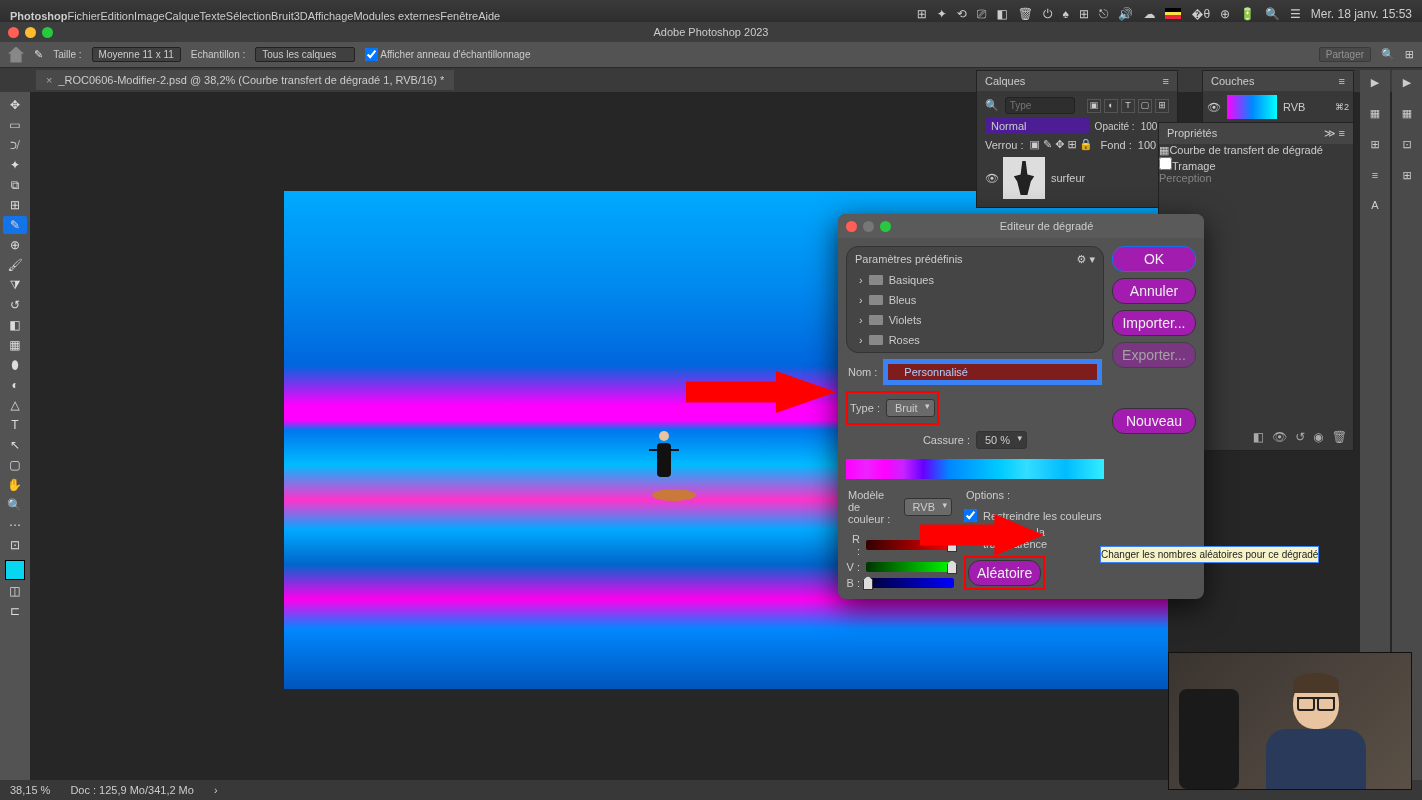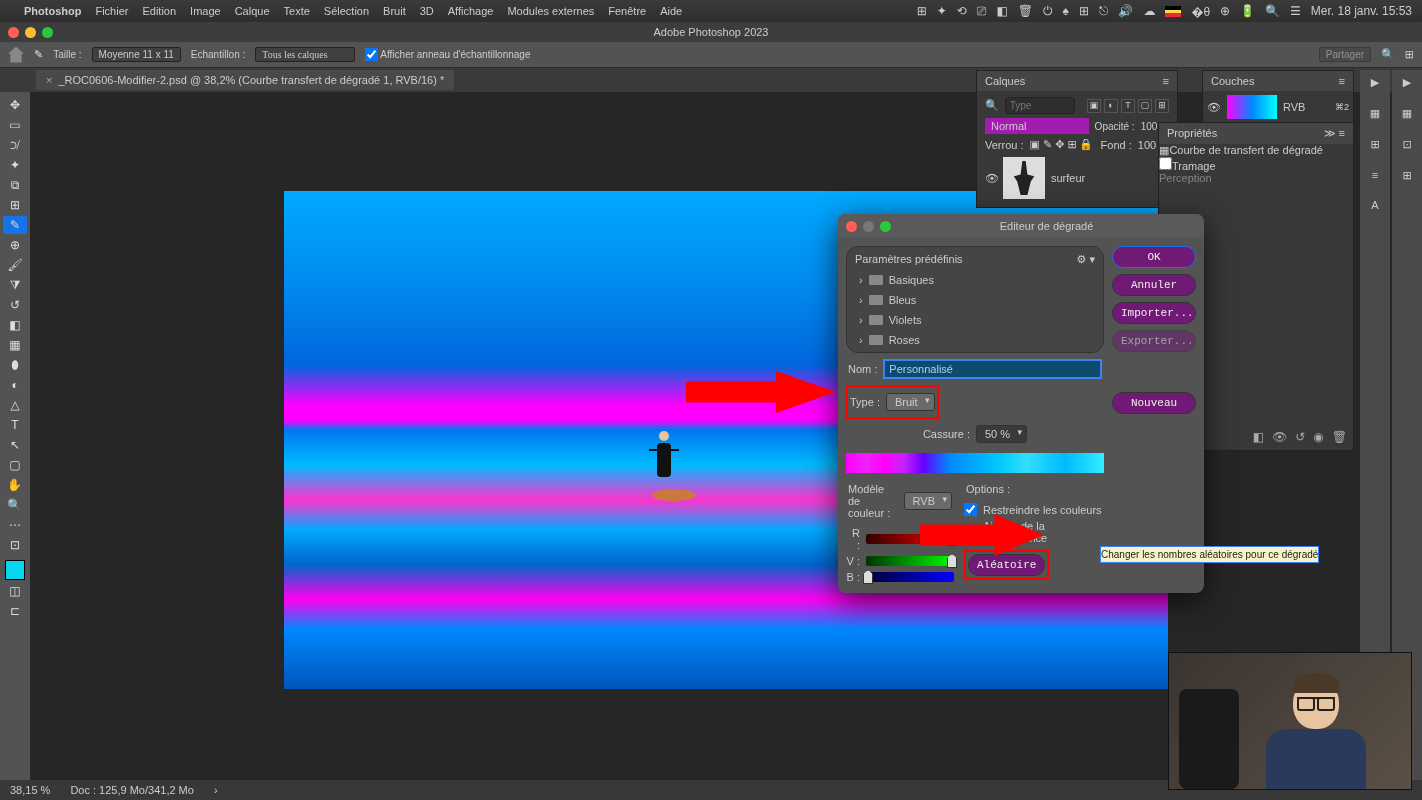--- a/index.html
+++ b/index.html
@@ -1,17 +1,17 @@
 <!DOCTYPE html>
 <html><head>
 <meta charset="utf-8">
 <style>
 *{margin:0;padding:0;box-sizing:border-box;font-family:-apple-system,BlinkMacSystemFont,"Helvetica Neue",sans-serif;font-size:11px;color:#ccc;}
 body{width:1422px;height:800px;background:#323232;overflow:hidden;position:relative;}
-.menubar{height:22px;background:linear-gradient(#3a3a3a,#2e2e2e);display:flex;align-items:center;padding:0 10px;gap:14px;color:#eee;font-size:12px;}
+.menubar{height:22px;background:linear-gradient(#3a3a3a,#2e2e2e);display:flex;align-items:flex-end;padding:0 10px;color:#eee;font-size:12px;}
 .menubar .apple{font-size:13px;}
 .menubar .appname{font-weight:600;}
 .menubar .spacer{flex:1;}
 .menubar .right{display:flex;gap:10px;align-items:center;}
 .menubar .right span{font-size:12px;}
 .titlebar{height:20px;background:#3d3d3d;display:flex;align-items:center;justify-content:center;position:relative;}
 .titlebar .traffic{position:absolute;left:8px;display:flex;gap:6px;}
 .dot{width:11px;height:11px;border-radius:50%;}
 .dot.red{background:#ff5f57;}
 .dot.yel{background:#febc2e;}
@@ -46,28 +46,28 @@
 .layer-row .eye{width:12px;}
 .layer-row .thumb{width:42px;height:42px;background:#ccc;position:relative;}
 .layer-row .thumb .sf{position:absolute;inset:4px;background:#222;clip-path:polygon(45% 0,55% 0,60% 40%,80% 45%,70% 60%,60% 100%,40% 100%,30% 60%,20% 45%,40% 40%);}
 .statusbar{position:absolute;bottom:0;left:0;right:0;height:20px;background:#383838;display:flex;align-items:center;padding:0 10px;gap:20px;font-size:10px;}
 .dialog{position:absolute;left:838px;top:214px;width:366px;background:#535353;border-radius:8px;box-shadow:0 8px 30px rgba(0,0,0,.7);}
 .dialog .dhead{height:24px;display:flex;align-items:center;padding:0 8px;gap:6px;border-top-left-radius:8px;border-top-right-radius:8px;background:#5a5a5a;}
 .dialog .dtitle{flex:1;text-align:center;font-size:11px;}
 .dialog .dbody{display:flex;padding:8px;gap:8px;}
 .dleft{flex:1;}
 .dright{width:84px;display:flex;flex-direction:column;gap:6px;}
-.dialog button{background:#701a75;border:1px solid #333;color:#eee;border-radius:12px;padding:4px 8px;font-size:11px;font-family:Liberation Mono, monospace;}
+.dialog button{background:#a21caf;border:1px solid #333;color:#eee;border-radius:12px;padding:4px 8px;font-size:14px;}
 .dialog button.primary{border:1px solid #1473e6;}
 .presets{border:1px solid #333;background:#454545;border-radius:12px;padding:2px 0;}
 .presets .phead{padding:4px 8px;font-size:10px;display:flex;justify-content:space-between;}
 .presets .pitem{padding:4px 12px;font-size:10px;display:flex;align-items:center;gap:6px;}
 .presets .fold{width:14px;height:10px;background:#888;border-radius:1px;}
 .dialog .frow{display:flex;align-items:center;gap:6px;padding:6px 2px;font-size:11px;}
-.dialog input[type=text]{background:#0c4a6e;border:2px solid #3b82f6;color:#b0cfff;padding:2px 4px;flex:1;font-size:11px;}
+.dialog input[type=text]{background:#7f1d1d;border:5px solid #3b82f6;color:#b0cfff;padding:2px 16px;flex:1;font-size:11px;}
 .dialog .sel{background:#6a6a6a;border:1px solid #333;padding:2px 16px 2px 8px;border-radius:3px;font-size:11px;position:relative;}
 .dialog .sel::after{content:"▾";position:absolute;right:4px;top:1px;font-size:9px;}
 .redbox{border:2px solid #ff0000;padding:2px;}
 .gradbig{height:20px;margin:4px 0;background:linear-gradient(90deg,#f0f 0%,#e2f 8%,#f0f 15%,#c2f 22%,#60f 30%,#08f 40%,#0af 50%,#0cf 60%,#3df 70%,#0bf 85%,#3ef 100%);}
 .slider-row{display:flex;align-items:center;gap:6px;padding:2px 0;}
 .slider-row .lbl{width:14px;text-align:right;}
 .slider-row .track{flex:1;height:10px;border-radius:2px;position:relative;}
 .slider-row .thumb2{position:absolute;right:-3px;top:-2px;width:10px;height:14px;background:#ddd;border:1px solid #333;clip-path:polygon(0 30%,50% 0,100% 30%,100% 100%,0 100%);}
 .track.r{background:linear-gradient(90deg,#300,#f00);}
 .track.v{background:linear-gradient(90deg,#030,#0f0);}
@@ -142,21 +142,21 @@
   </div>
   <span>Adobe Photoshop 2023</span>
 </div>
 
 <div class="optbar">
   <div class="home"></div>
   <span style="color:#ddd;">✎</span>
   <label>Taille :</label>
   <span class="fakesel">Moyenne 11 x 11</span>
   <label>Echantillon :</label>
-  <span class="fakesel" style="min-width:100px;font-family:Liberation Serif, serif;">Tous les calques</span>
+  <span class="fakesel" style="min-width:100px;">Tous les calques</span>
   <div class="fc">
       <input type="checkbox" checked="" style="">
       <label>Afficher anneau d'échantillonnage</label>
     </div>
   <div style="flex:1"></div>
   <span class="fakesel" style="opacity:.5;">Partager</span>
   <span>🔍</span>
   <span>⊞</span>
 </div>
 
@@ -220,21 +220,21 @@
       <input class="filter" placeholder="Type" style="">
       <div class="icons">
         <span>▣</span>
         <span>◐</span>
         <span>T</span>
         <span>▢</span>
         <span>⊞</span>
       </div>
     </div>
     <div class="row">
-      <span class="fakesel" style="flex:1;background:#a21caf;padding:2px 6px;">Normal</span>
+      <span class="fakesel" style="flex:1;background:#4c1d95;padding:2px 6px;">Normal</span>
       <span style="font-size:10px;">Opacité :</span>
       <span style="font-size:10px;">100 %</span>
     </div>
     <div class="row" style="font-size:10px;">
       <span>Verrou :</span>
       <span>▣ ✎ ✥ ⊞ 🔒</span>
       <span style="margin-left:auto;">Fond :</span>
       <span>100 %</span>
     </div>
     <div class="layer-row">

